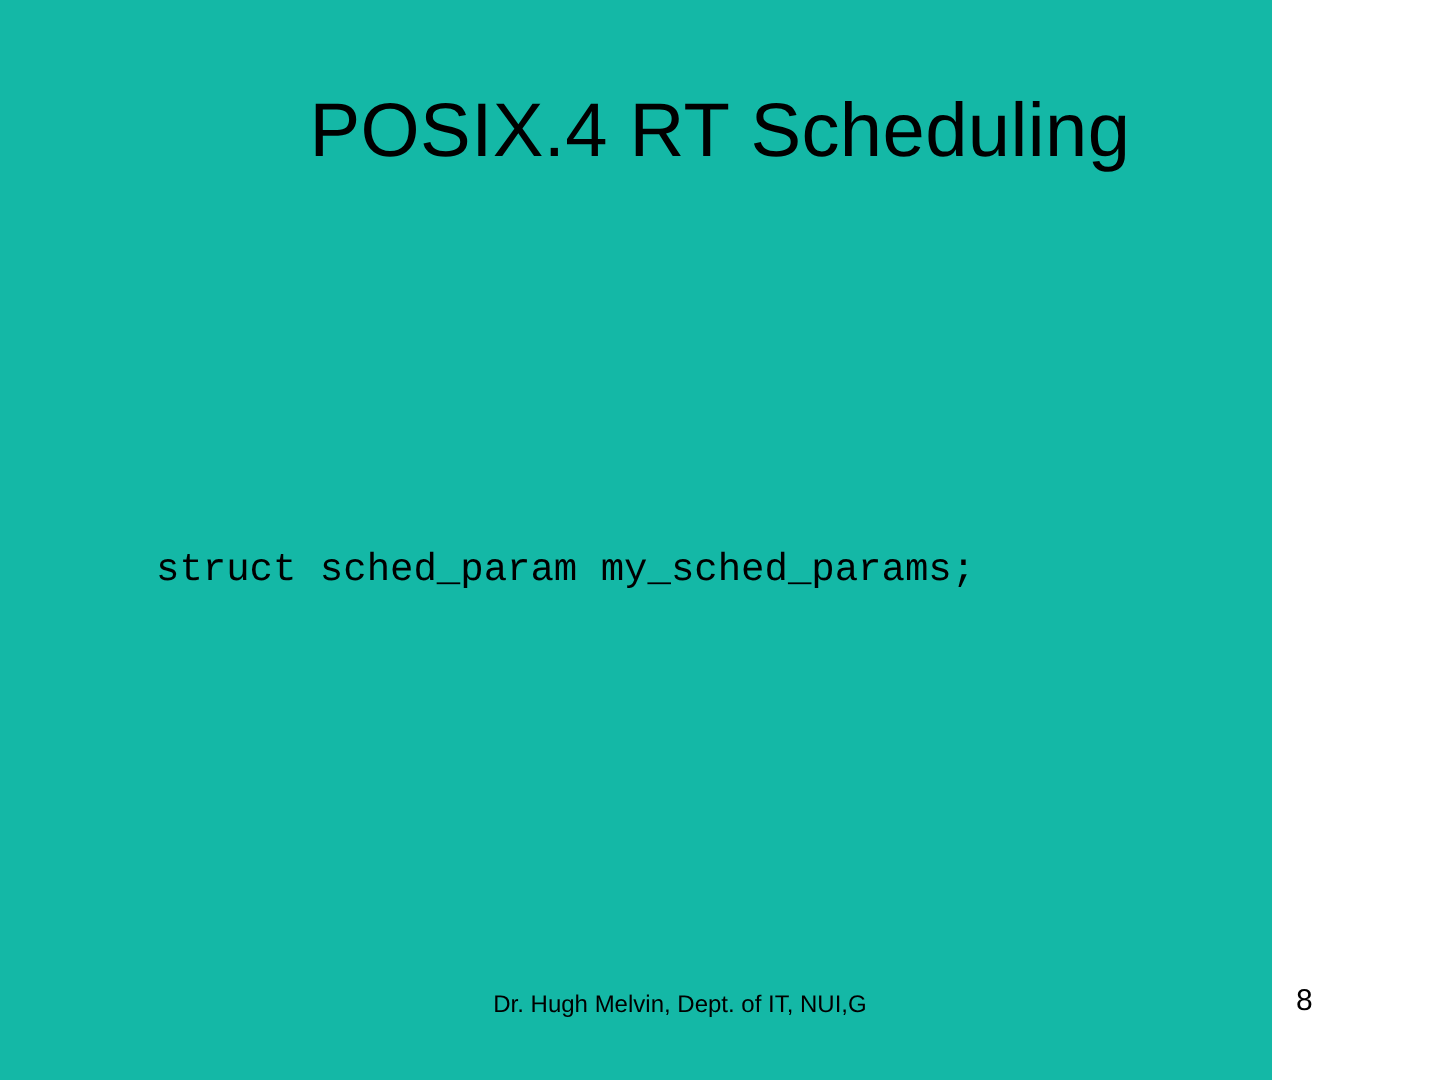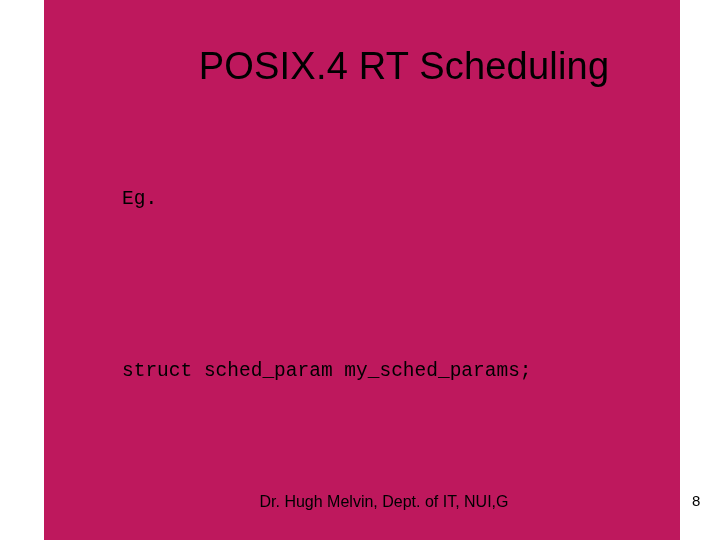--- a/index.html
+++ b/index.html
@@ -13,22 +13,21 @@
     font-family: "Liberation Sans", sans-serif;
     color: #000000;
     overflow: hidden;
     position: relative;
   }
   .slide {
     position: absolute;
     inset: 0;
     width: 636px;
     height: 540px;
-    background: #be185d;
-    margin-left: 44px;
+    background: #14b8a6;
   }
   .slide-title {
     position: absolute;
     left: 0;
     top: 44px;
     width: 720px;
     text-align: center;
     font-family: "Liberation Sans", sans-serif;
     font-size: 38px;
     font-weight: 400;
@@ -55,21 +54,21 @@
   .code-line.blank {
     height: 28.6px;
   }
   .footer-note {
     position: absolute;
     left: 0;
     top: 494px;
     width: 680px;
     text-align: center;
     font-family: "Liberation Sans", sans-serif;
-    font-size: 16px;
+    font-size: 12px;
     line-height: 16px;
     color: #000000;
     white-space: nowrap;
   }
   .page-number {
     position: absolute;
     left: 648px;
     top: 492px;
     width: 40px;
     text-align: left;
@@ -80,21 +79,20 @@
   }
 </style>
 </head>
 <body>
 
 <div class="slide">
 
   <div class="slide-title">POSIX.4 RT Scheduling</div>
 
   <div class="code-body">
-    <div class="code-line">Eg.</div>
     <div class="code-line blank"></div>
     <div class="code-line">struct sched_param my_sched_params;</div>
     
     
     
     
     
     
   </div>
 

